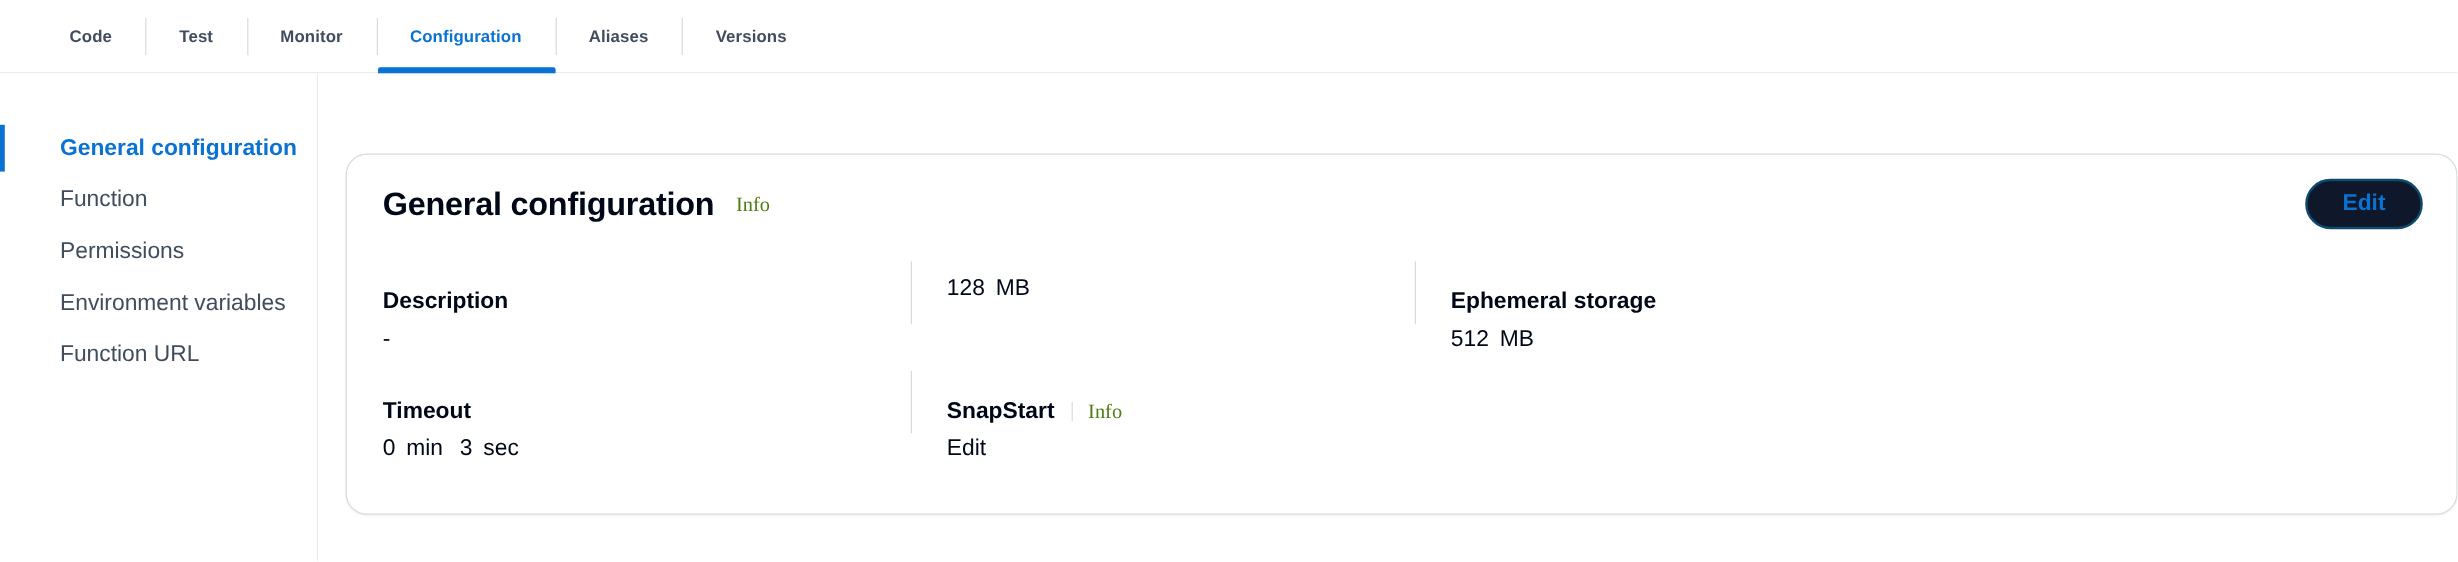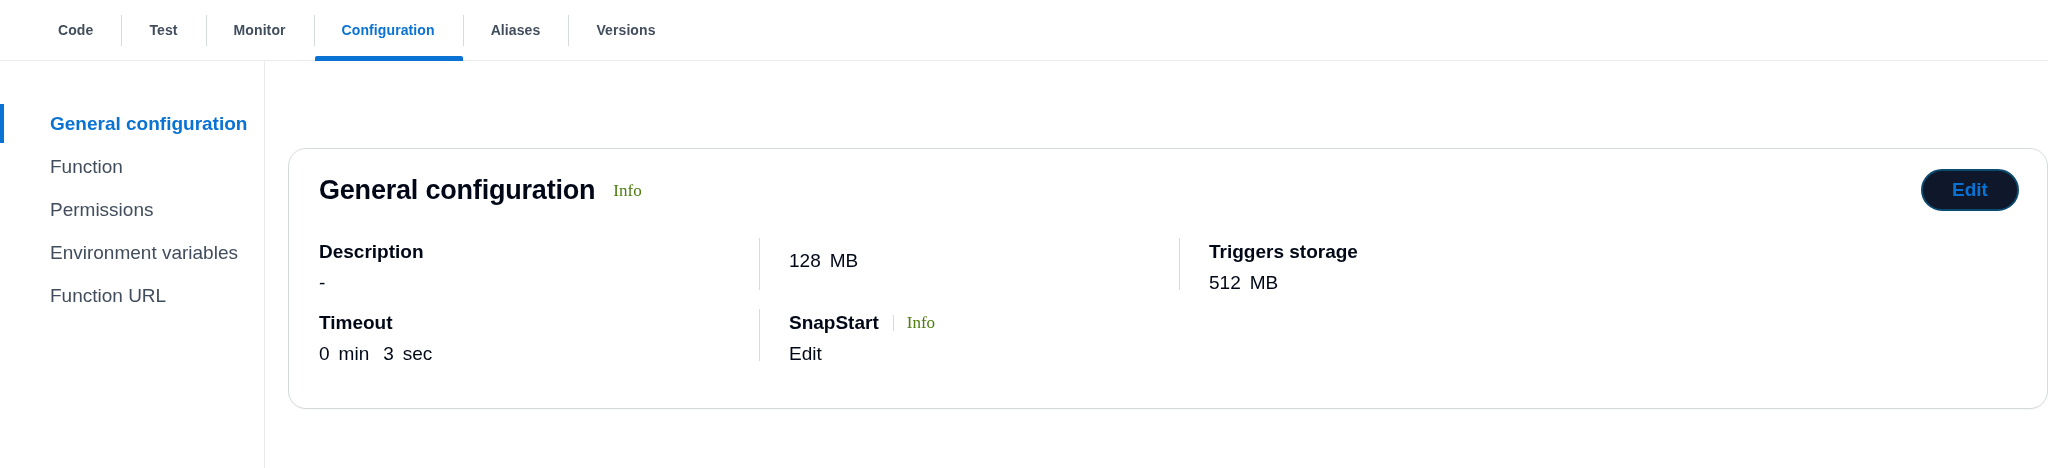--- a/index.html
+++ b/index.html
@@ -203,20 +203,21 @@
     height: 52px;
     width: 1px;
     background: #d5dbdb;
   }
 
   .field.empty::before { display: none; }
 
   .field-label-row {
     display: flex;
     align-items: center;
+    margin-top: 20px;
   }
 
   .field-label {
     font-size: 19px;
     font-weight: 700;
     color: #000716;
     white-space: nowrap;
   }
 
   .field-label-row .info-link {
@@ -319,21 +320,21 @@
           </div>
 
           <div class="field col2">
             <div class="field-value">
               <span>128</span><span class="unit">MB</span>
             </div>
           </div>
 
           <div class="field col3">
             <div class="field-label-row">
-              <span class="field-label">Triggers storage</span>
+              <span class="field-label">Ephemeral storage</span>
             </div>
             <div class="field-value">
               <span>512</span><span class="unit">MB</span>
             </div>
           </div>
 
           <div class="field col1">
             <div class="field-label-row">
               <span class="field-label">Timeout</span>
             </div>

